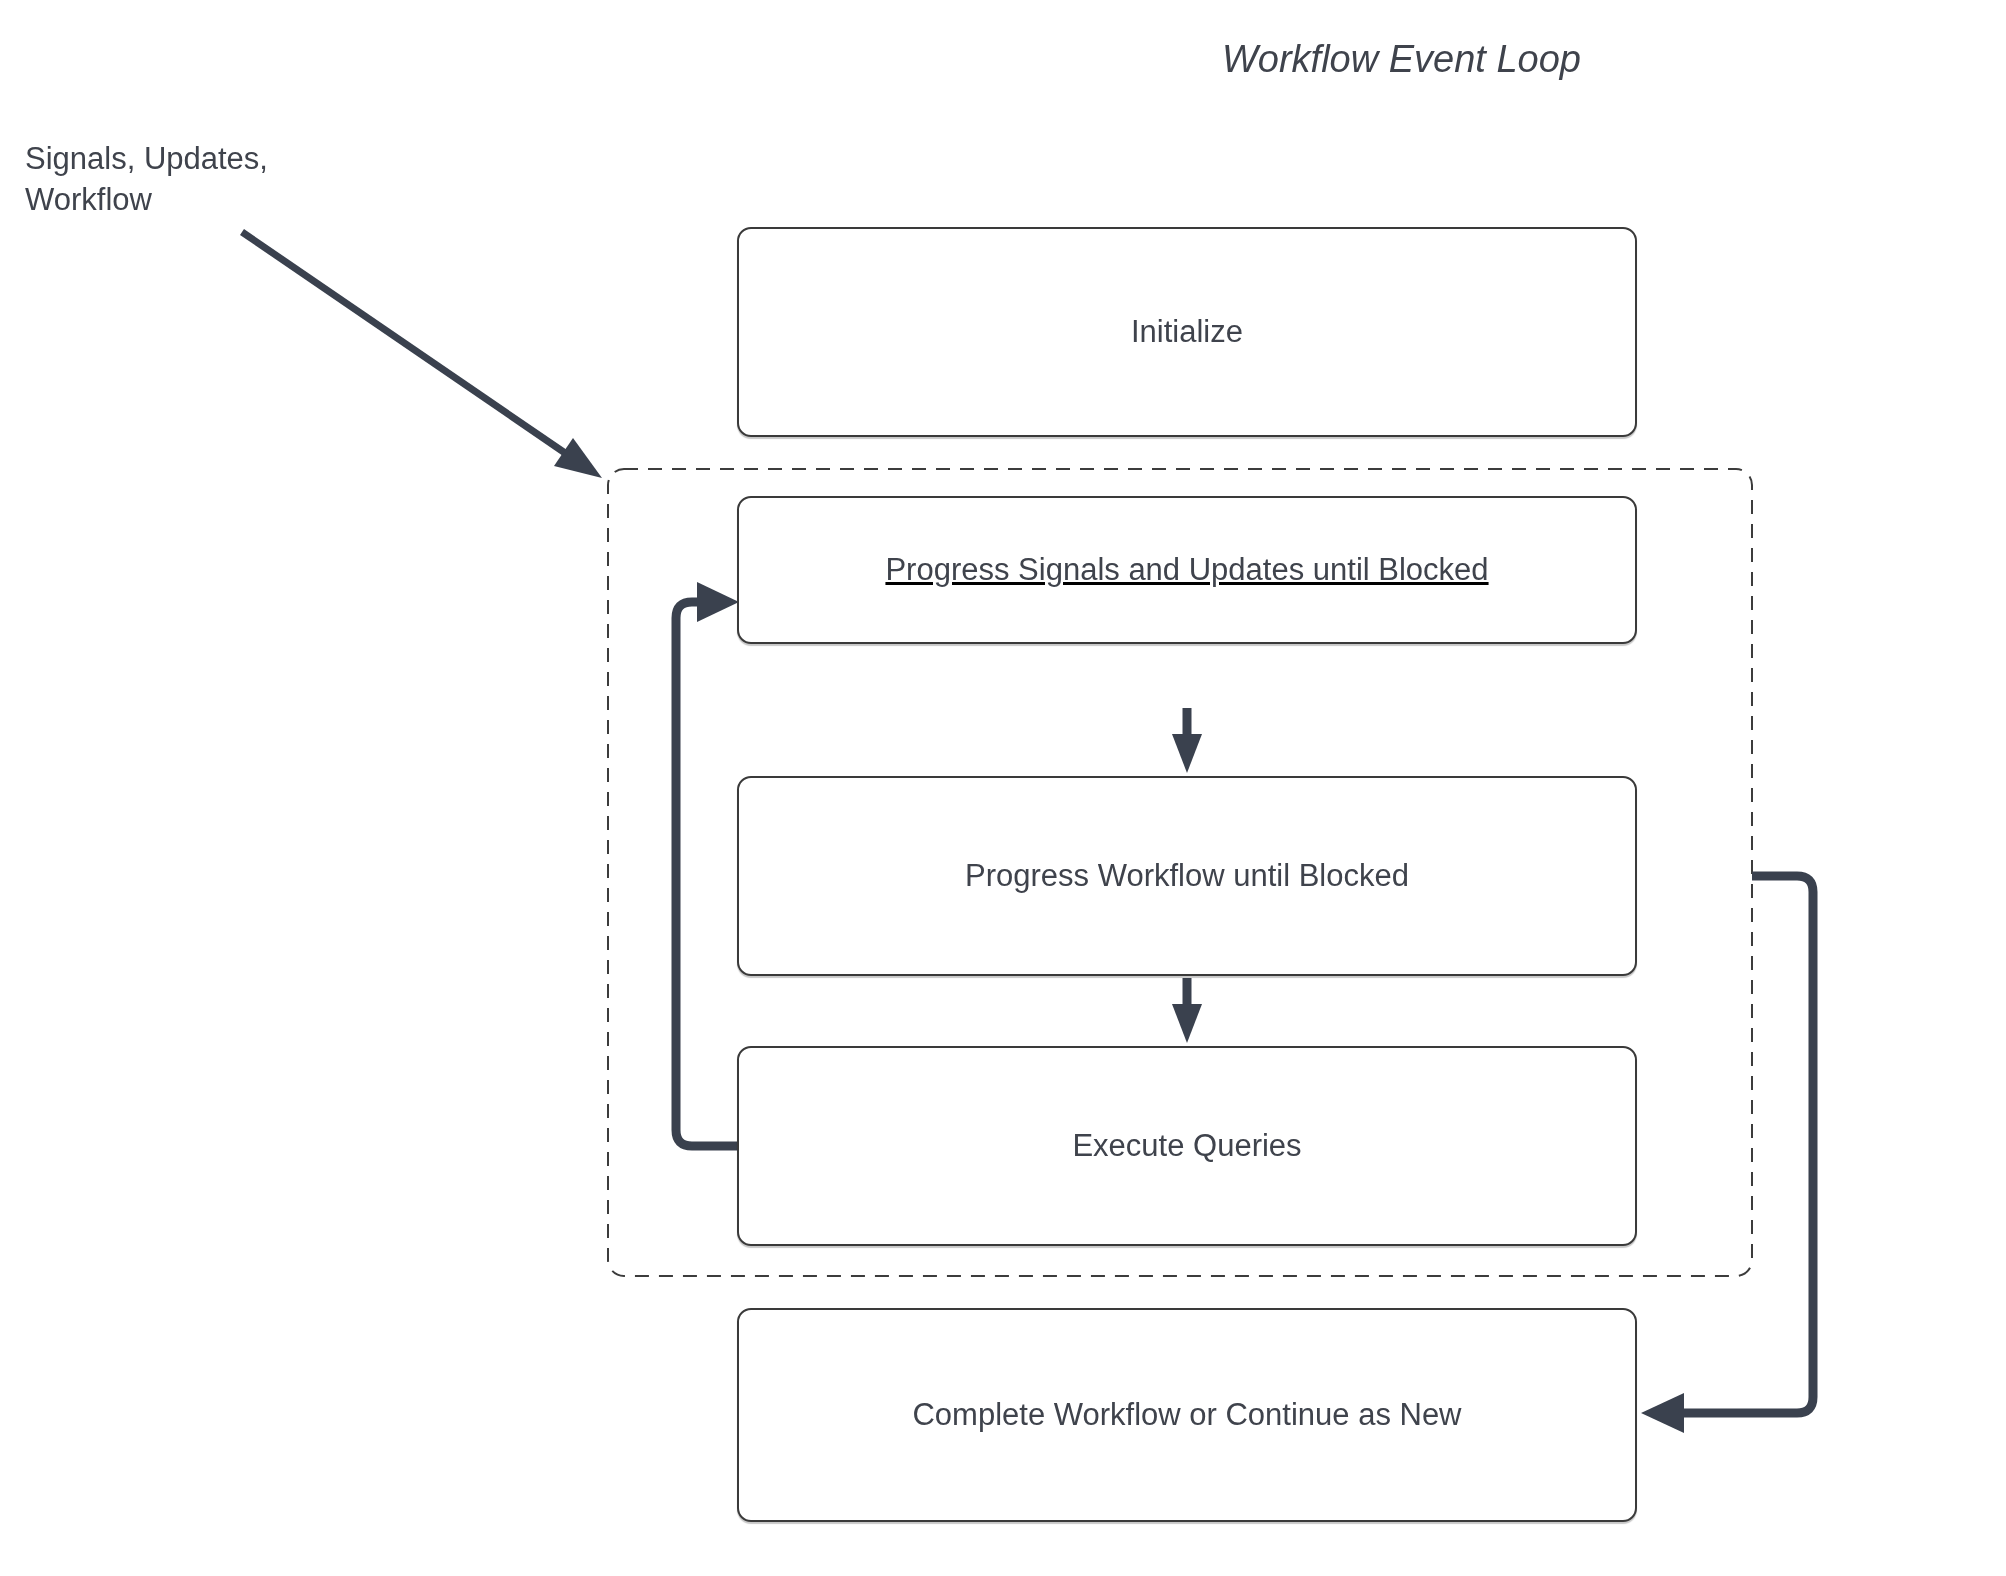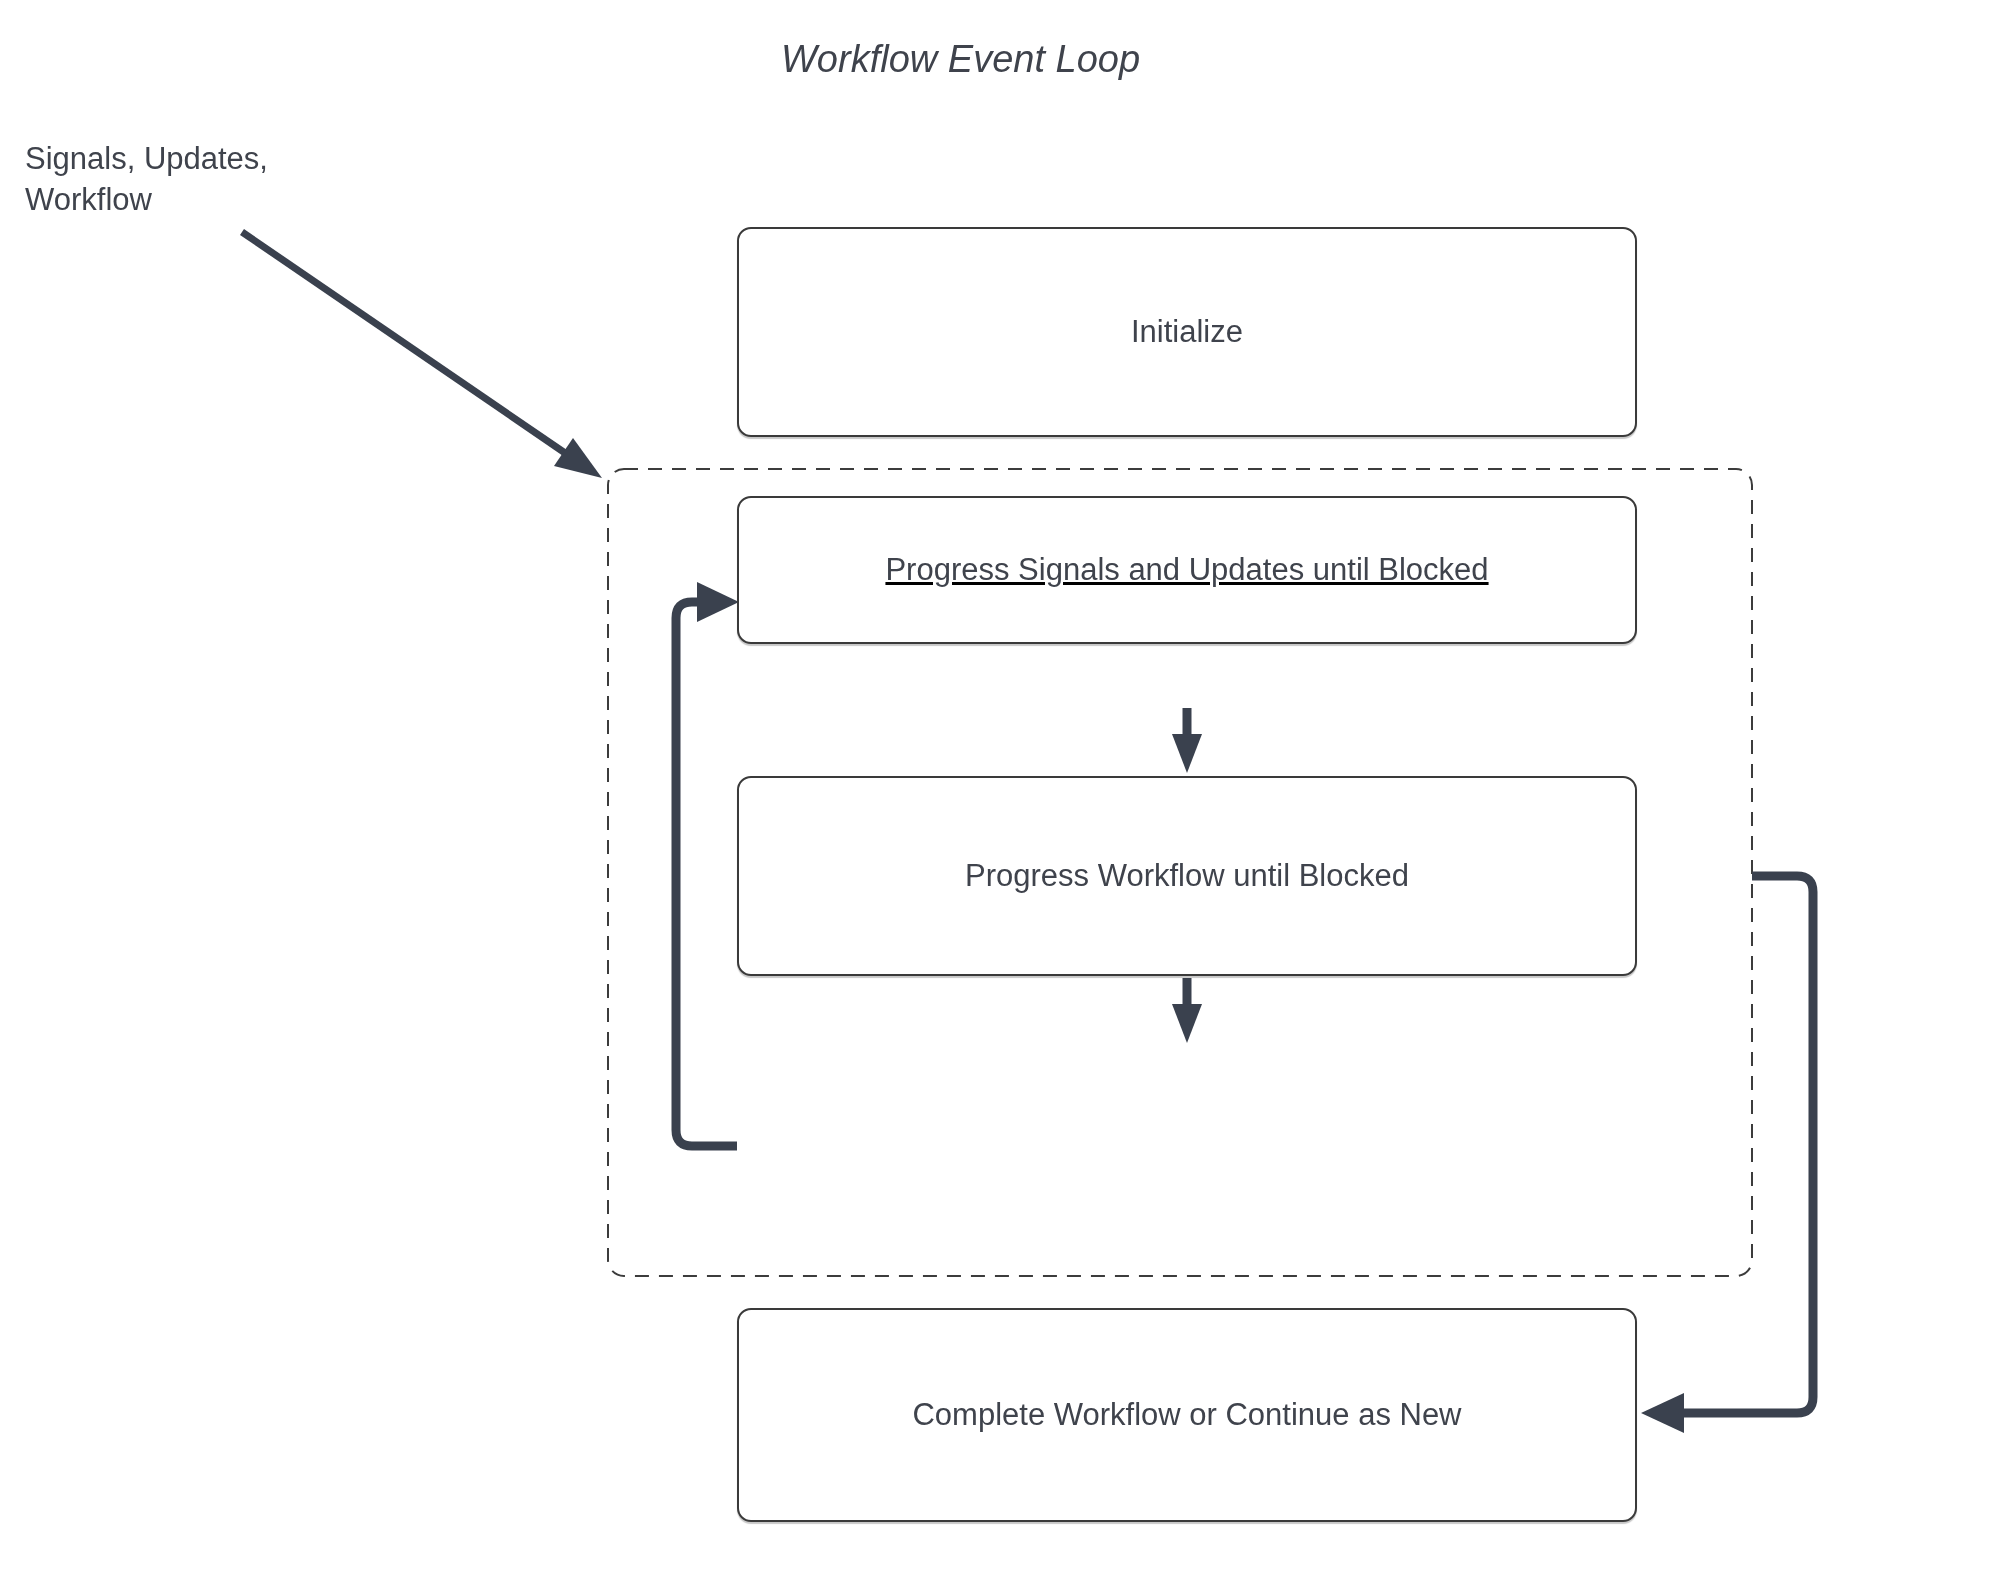--- a/index.html
+++ b/index.html
@@ -19,21 +19,21 @@
     height: 1576px;
     background: var(--background);
     overflow: hidden;
   }
 
   .title {
     position: absolute;
     left: 781px;
     top: 38px;
     width: 800px;
-    text-align: left;
+    text-align: right;
     font-size: 38px;
     font-style: italic;
     color: var(--text);
   }
 
   .annotation {
     position: absolute;
     left: 25px;
     top: 138px;
     width: 280px;
@@ -146,18 +146,21 @@
   </div>
 
   <div class="node" id="node-progress-signals">
     <span class="node-label">Progress Signals and Updates until Blocked</span>
   </div>
 
   <div class="node" id="node-progress-workflow">
     <span class="node-label">Progress Workflow until Blocked</span>
   </div>
 
+  <div class="node" id="node-execute-queries">
+    <span class="node-label">Execute Queries</span>
+  </div>
 
   <div class="node" id="node-complete">
     <span class="node-label">Complete Workflow or Continue as New</span>
   </div>
 
 </div>
 
 </body></html>

